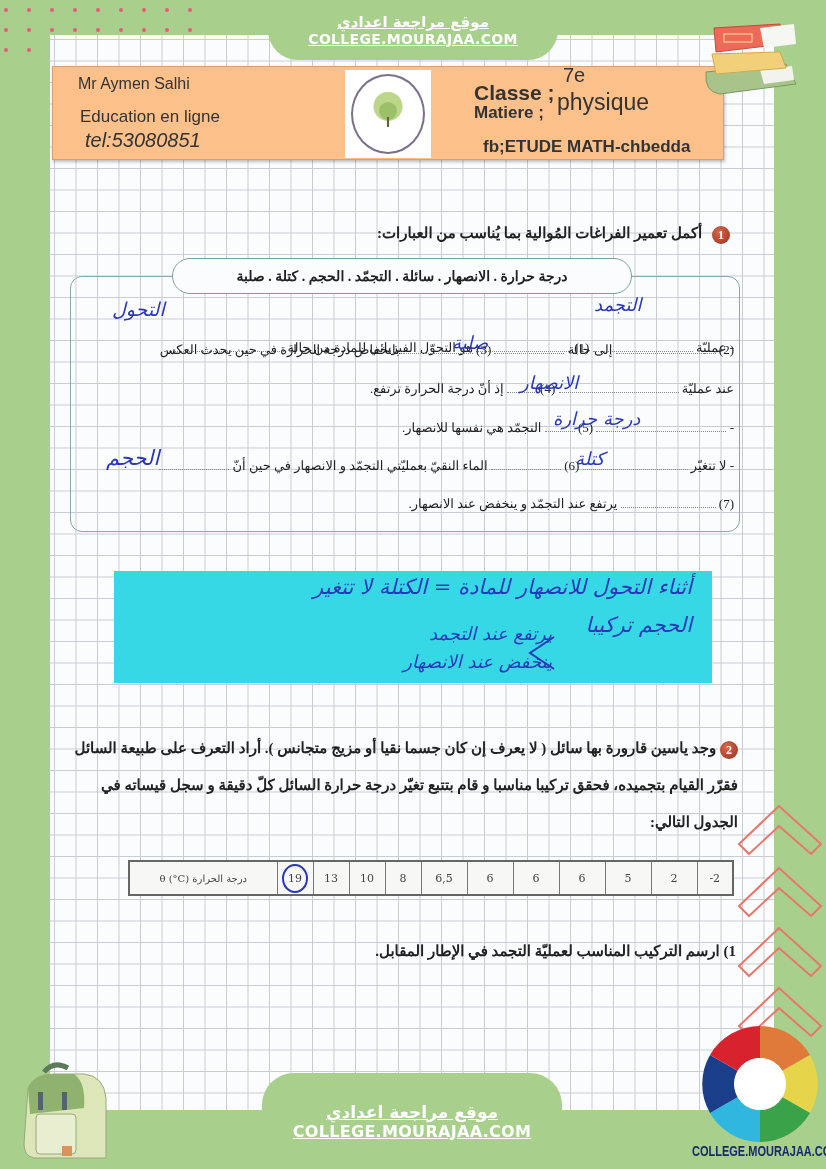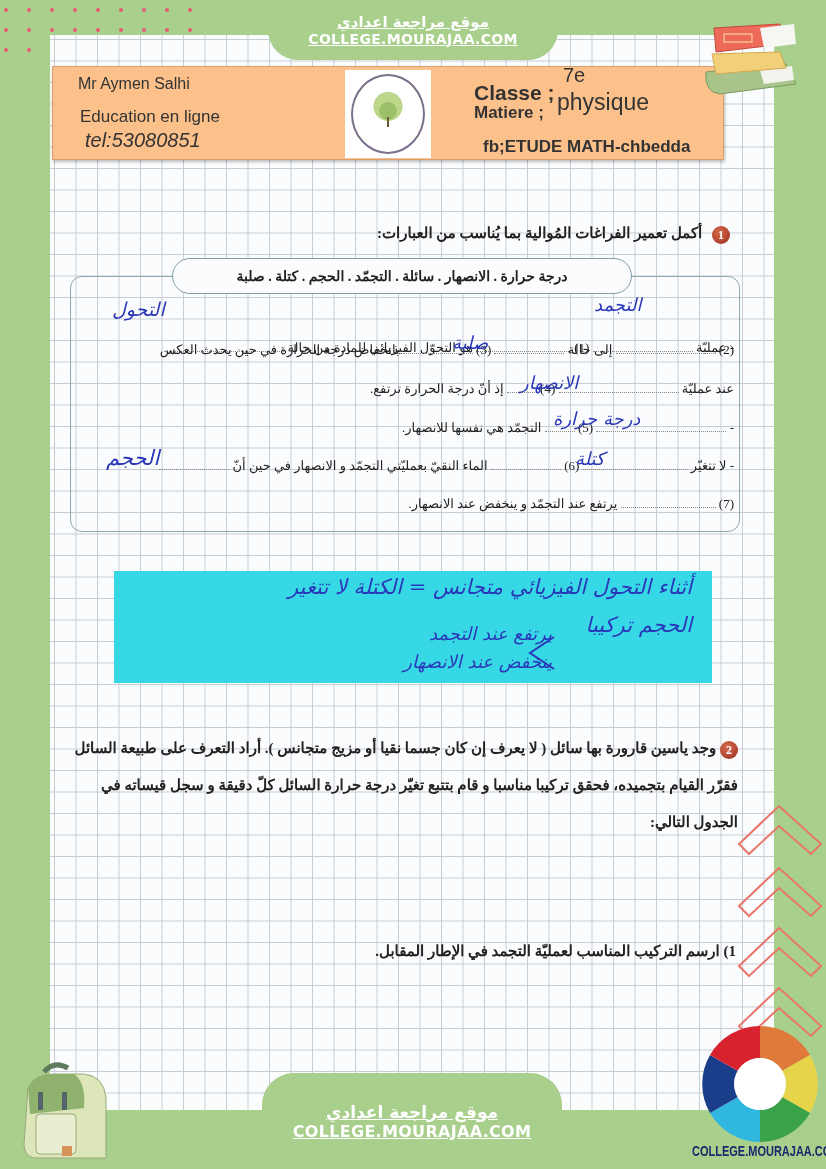--- a/index.html
+++ b/index.html
@@ -253,36 +253,50 @@
 <div class="hw" style="left:575px; top:448px;">كتلة</div>
 <div class="hw" style="left:106px; top:446px; font-size:21px;">الحجم</div>
 
 <div class="line ar" style="right:92px; top:496px;">
   <span>(7)</span>
   <span class="dots-fill" style="width:95px"></span>
   <span>يرتفع عند التجمّد و ينخفض عند الانصهار.</span>
 </div>
 
 <div class="cyan-box">
-  <div class="hw" style="right:20px; top:4px;">أثناء التحول الفيزيائي متجانس = الكتلة لا تتغير</div>
+  <div class="hw" style="right:20px; top:4px;">أثناء التحول للانصهار للمادة = الكتلة لا تتغير</div>
   <div class="hw" style="right:20px; top:42px;">الحجم تركيبا</div>
   <div class="hw" style="right:160px; top:52px; font-size:18px;">يرتفع عند التجمد</div>
   <div class="hw" style="right:160px; top:80px; font-size:18px;">ينخفض عند الانصهار</div>
   <svg style="position:absolute; left:408px; top:62px;" width="40" height="40">
       <path d="M32 4 L8 20 L32 36" fill="none" stroke="#2a37b8" stroke-width="2"></path>
     </svg>
 </div>
 
 <div class="q2 ar">
   <span class="q-num">2</span>
   <span>وجد ياسين قارورة بها سائل ( لا يعرف إن كان جسما نقيا أو مزيج متجانس ). أراد التعرف على طبيعة السائل فقرّر القيام بتجميده، فحقق تركيبا مناسبا و قام بتتبع تغيّر درجة حرارة السائل كلّ دقيقة و سجل قيساته في الجدول التالي:</span>
 </div>
 
 <table class="data">
   <tbody>
+  <tr>
+    <td class="lbl">درجة الحرارة θ (°C)</td>
+    <td class="v"><span class="circled">19</span></td>
+    <td class="v">13</td>
+    <td class="v">10</td>
+    <td class="v">8</td>
+    <td class="v w">6,5</td>
+    <td class="v w">6</td>
+    <td class="v w">6</td>
+    <td class="v w">6</td>
+    <td class="v w">5</td>
+    <td class="v w">2</td>
+    <td class="v">-2</td>
+  </tr>
 </tbody>
   </table>
 
 <div class="q2a ar">1) ارسم التركيب المناسب لعمليّة التجمد  في الإطار المقابل.</div>
 
 <svg class="chevrons" viewBox="0 0 90 250">
   <g fill="none" stroke="#e8766a" stroke-width="2">
     <path d="M44 14 L4 52 L14 62 L44 34 L76 62 L86 52 Z"></path>
     <path d="M44 76 L4 114 L14 124 L44 96 L76 124 L86 114 Z"></path>
     <path d="M44 136 L4 174 L14 184 L44 156 L76 184 L86 174 Z"></path>

